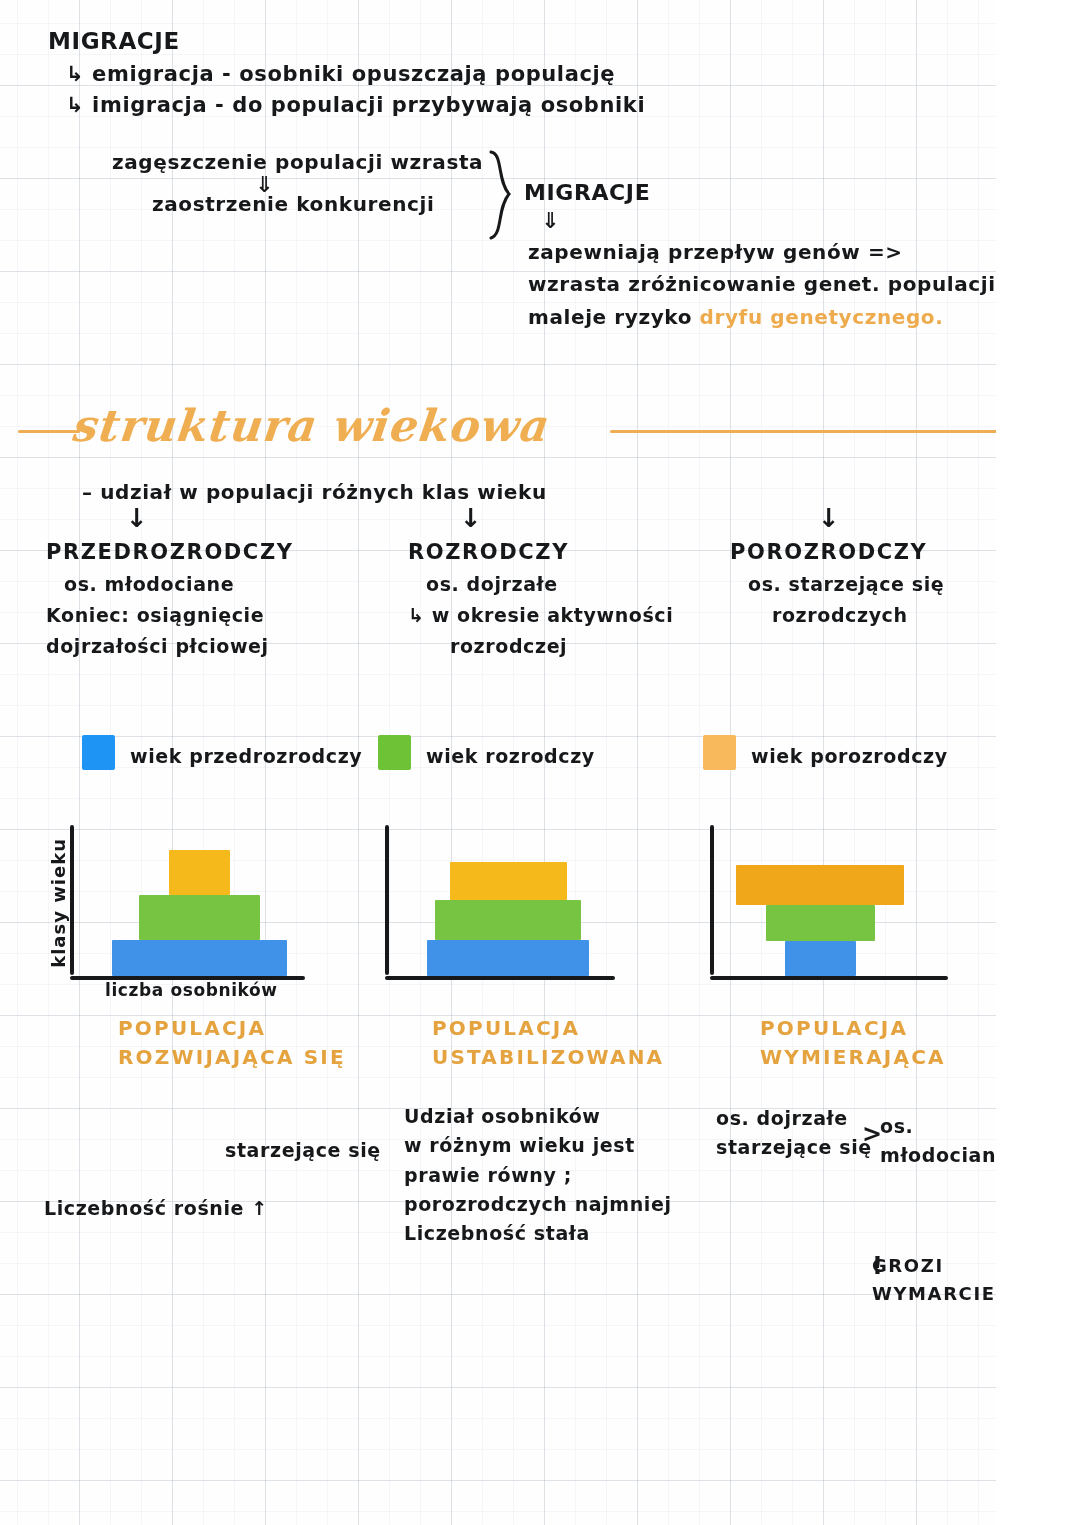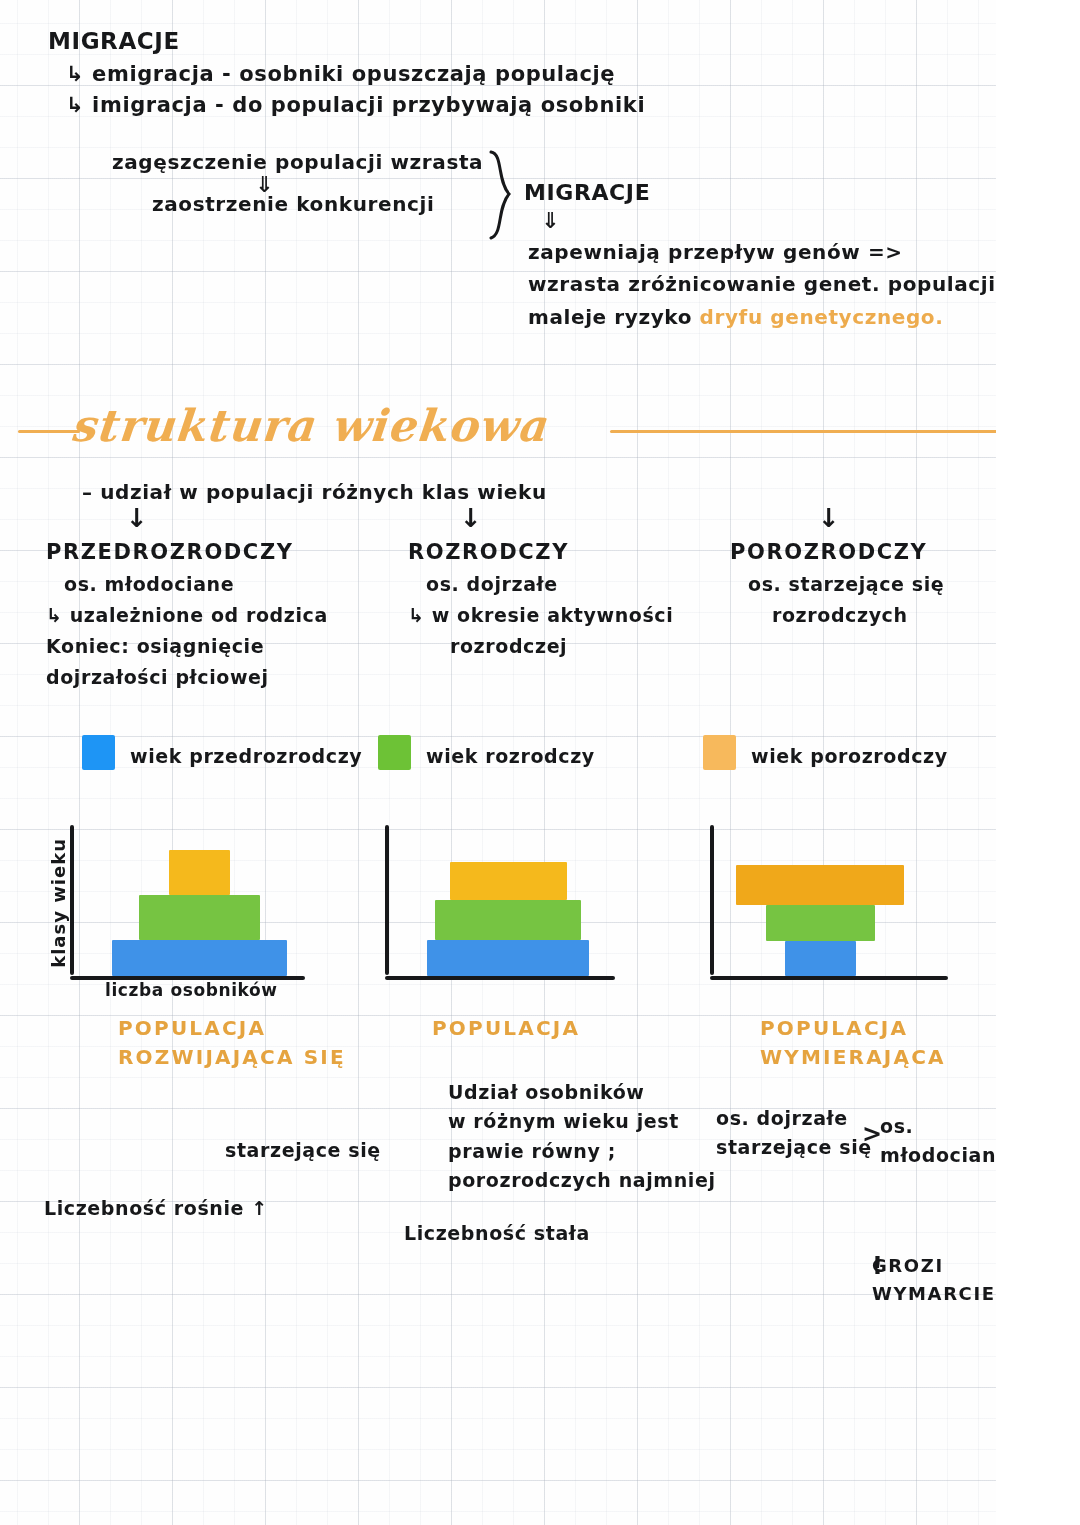--- a/index.html
+++ b/index.html
@@ -149,21 +149,21 @@
   }
   #pop1 { left: 118px; top: 1014px; }
   #pop2 { left: 432px; top: 1014px; }
   #pop3 { left: 760px; top: 1014px; }
 
   
   .note { position: absolute; font-size: 19px; line-height: 1.55; }
   #note1a { left: 44px; top: 1106px; }
   #note1b { left: 225px; top: 1136px; }
   #note1c { left: 44px; top: 1194px; }
-  #note2a { left: 404px; top: 1078px; margin-left: 44px; }
+  #note2a { left: 404px; top: 1102px; }
   #note2b { left: 404px; top: 1219px; }
   #note3a { left: 716px; top: 1104px; }
   #note3gt { left: 862px; top: 1116px; font-size: 24px; }
   #note3b { left: 880px; top: 1112px; }
   #note3c { left: 716px; top: 1194px; }
   #note3d { left: 872px; top: 1252px; font-size: 18px; letter-spacing: 1.6px; }
   #bang { left: 872px; top: 1248px; font-size: 24px; font-weight: 700; }
 </style>
 </head>
 <body>
@@ -196,21 +196,20 @@
   </div>
 
   <div class="abs hand" id="t-udzial">– udział w populacji różnych klas wieku</div>
   <div class="abs hand down-arrow" id="ar1">↓</div>
   <div class="abs hand down-arrow" id="ar2">↓</div>
   <div class="abs hand down-arrow" id="ar3">↓</div>
 
   <div class="col hand" id="col1">
     <div class="col-title caps">PRZEDROZRODCZY</div>
     <div class="col-line indent">os. młodociane</div>
-    <div class="col-line">↳ uzależnione od rodzica</div>
     <div class="col-line">Koniec: osiągnięcie</div>
     <div class="col-line">dojrzałości płciowej</div>
   </div>
 
   <div class="col hand" id="col2">
     <div class="col-title caps">ROZRODCZY</div>
     <div class="col-line indent">os. dojrzałe</div>
     <div class="col-line">↳ w okresie aktywności</div>
     <div class="col-line indent2">rozrodczej</div>
   </div>
@@ -260,20 +259,21 @@
     <div class="bar mid" id="c3b1" style="width: 109px; height: 36px; background: rgb(118, 196, 66); left: 56px; bottom: 39px;"></div>
     <div class="bar mid" id="c3b2" style="width: 168px; height: 40px; background: rgb(240, 168, 26); left: 26px; bottom: 75px;"></div>
   </div>
 
   <div class="pop-title" id="pop1">
     <div>POPULACJA</div>
     <div>ROZWIJAJĄCA SIĘ</div>
   </div>
   <div class="pop-title" id="pop2">
     <div>POPULACJA</div>
+    <div>USTABILIZOWANA</div>
   </div>
   <div class="pop-title" id="pop3">
     <div>POPULACJA</div>
     <div>WYMIERAJĄCA</div>
   </div>
 
   <div class="note hand" id="note1b">starzejące się</div>
   <div class="note hand" id="note1c">Liczebność rośnie ↑</div>
 
   <div class="note hand" id="note2a" style="white-space:pre-line">Udział osobników

